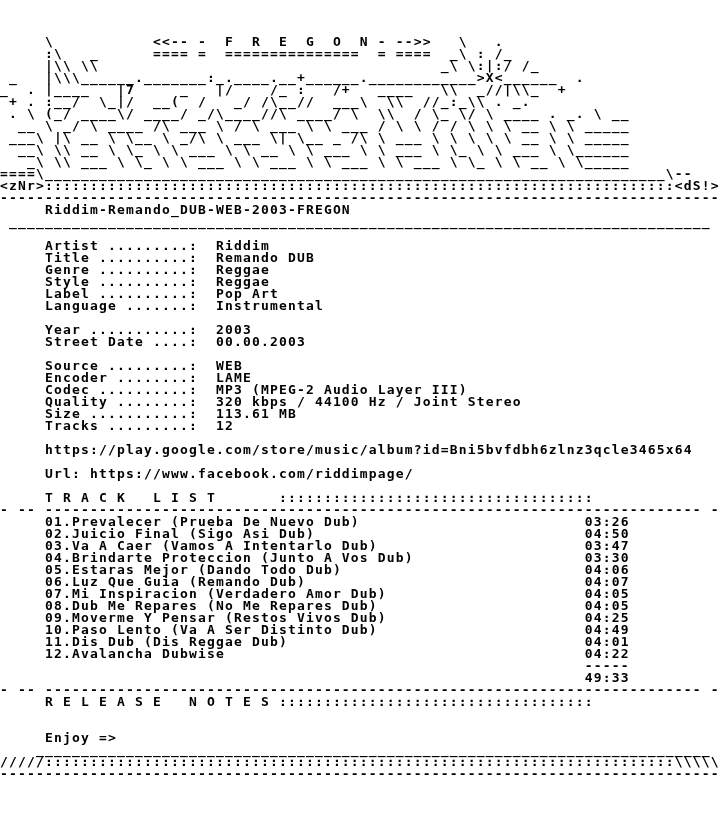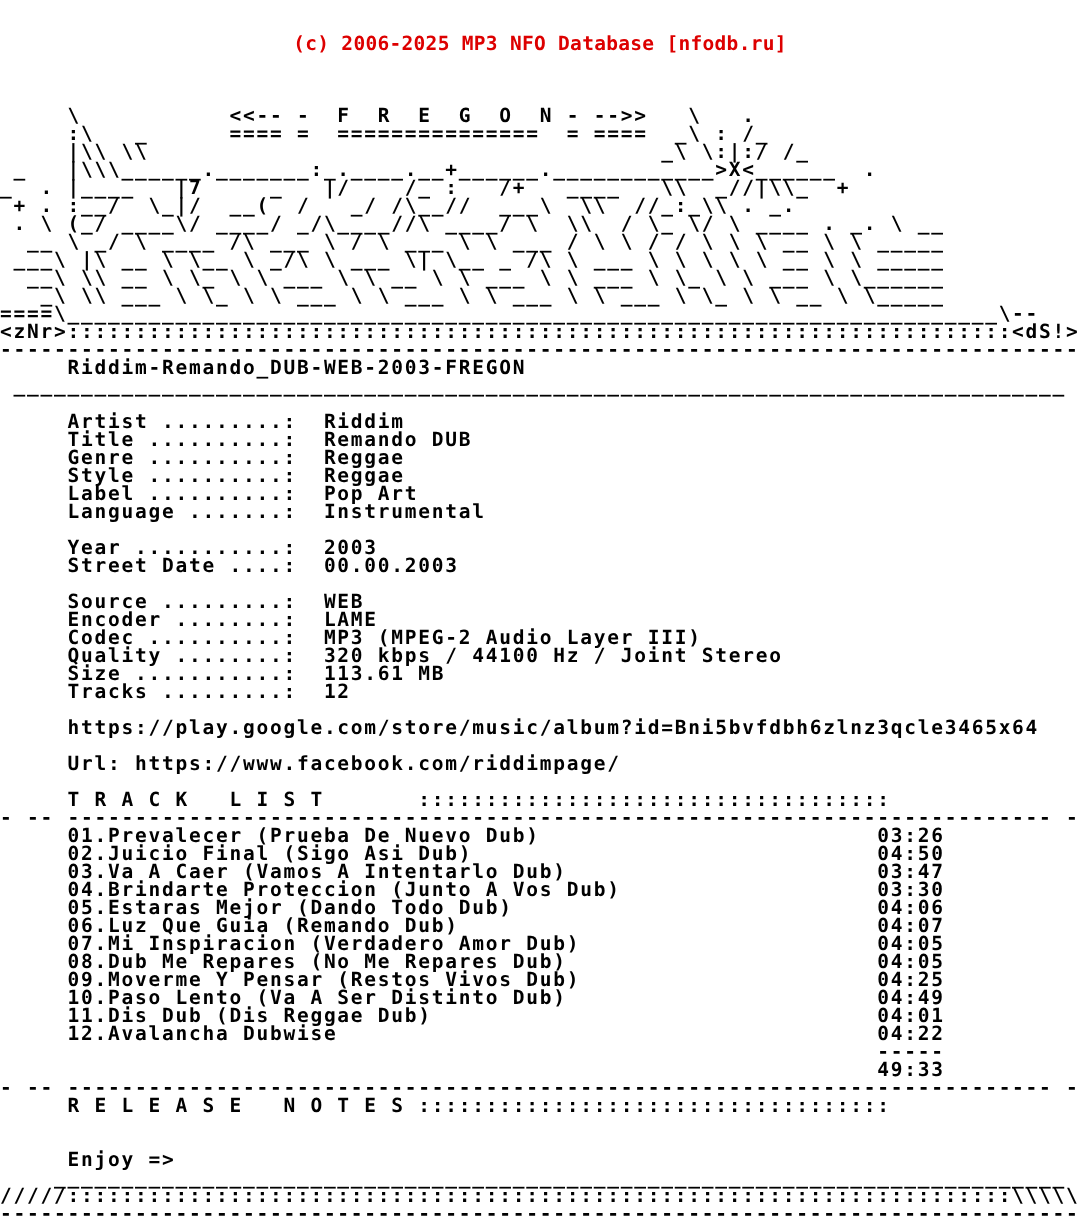--- a/index.html
+++ b/index.html
@@ -18,15 +18,14 @@
   .hdr{
     text-align:center;
     letter-spacing:0.2px;
     font-size:13px;
   }
 </style>
 </head>
 <body>
 
 <div id="doc">
-  <div class="ln hdr" id="copyright" style="color: rgb(221, 0, 0);">(c) 2006-2025 MP3 NFO Database [nfodb.ru]</div>
   <div id="nfo-lines"><div class="ln"></div><div class="ln">     \           &lt;&lt;-- -  F  R  E  G  O  N - --&gt;&gt;   \   .</div><div class="ln">     :\   _      ==== =  ===============  = ====  _\ : /_</div><div class="ln">     |\\ \\                                      _\ \:|:/ /_</div><div class="ln"> _   |\\\______._______:_.____.__+______.____________&gt;X&lt;______  .</div><div class="ln">_  . |____   |7     _   |/    /_ :   /+   ____   \\  _//|\\_  +</div><div class="ln"> + . :__/  \_|/  __(  /   _/ /\__//  ___\  \\  //_:_\\ . _.</div><div class="ln"> . \ (_/ ____\/ ____/ _/\____//\ ____/ \  \\  / \_ \/ \ ____ . _. \ __</div><div class="ln">  __ \ _/ \ ____ /\ ___ \ / \ ___ \ \ ___ / \ \ / / \ \ \ __ \ \ _____</div><div class="ln"> ___\ |\ __ \ \__ \ _/\ \ ___ \| \__ _ /\ \ ___ \ \ \ \ \ __ \ \ _____</div><div class="ln">  __\ \\ __ \ \_ \ \ ___ \ \ __ \ \ ___ \ \ ___ \ \_ \ \ ___ \ \______</div><div class="ln">   _\ \\ ___ \ \_ \ \ ___ \ \ ___ \ \ ___ \ \ ___ \ \_ \ \ __ \ \_____</div><div class="ln">====\_____________________________________________________________________\--</div><div class="ln">&lt;zNr&gt;::::::::::::::::::::::::::::::::::::::::::::::::::::::::::::::::::::::&lt;dS!&gt;</div><div class="ln">--------------------------------------------------------------------------------</div><div class="ln">     Riddim-Remando_DUB-WEB-2003-FREGON</div><div class="ln"> ______________________________________________________________________________</div><div class="ln"></div><div class="ln">     Artist .........:  Riddim</div><div class="ln">     Title ..........:  Remando DUB</div><div class="ln">     Genre ..........:  Reggae</div><div class="ln">     Style ..........:  Reggae</div><div class="ln">     Label ..........:  Pop Art</div><div class="ln">     Language .......:  Instrumental</div><div class="ln"></div><div class="ln">     Year ...........:  2003</div><div class="ln">     Street Date ....:  00.00.2003</div><div class="ln"></div><div class="ln">     Source .........:  WEB</div><div class="ln">     Encoder ........:  LAME</div><div class="ln">     Codec ..........:  MP3 (MPEG-2 Audio Layer III)</div><div class="ln">     Quality ........:  320 kbps / 44100 Hz / Joint Stereo</div><div class="ln">     Size ...........:  113.61 MB</div><div class="ln">     Tracks .........:  12</div><div class="ln"></div><div class="ln">     https://play.google.com/store/music/album?id=Bni5bvfdbh6zlnz3qcle3465x64</div><div class="ln"></div><div class="ln">     Url: https://www.facebook.com/riddimpage/</div><div class="ln"></div><div class="ln">     T R A C K   L I S T       :::::::::::::::::::::::::::::::::::</div><div class="ln">- -- ------------------------------------------------------------------------- -</div><div class="ln">     01.Prevalecer (Prueba De Nuevo Dub)                         03:26</div><div class="ln">     02.Juicio Final (Sigo Asi Dub)                              04:50</div><div class="ln">     03.Va A Caer (Vamos A Intentarlo Dub)                       03:47</div><div class="ln">     04.Brindarte Proteccion (Junto A Vos Dub)                   03:30</div><div class="ln">     05.Estaras Mejor (Dando Todo Dub)                           04:06</div><div class="ln">     06.Luz Que Guia (Remando Dub)                               04:07</div><div class="ln">     07.Mi Inspiracion (Verdadero Amor Dub)                      04:05</div><div class="ln">     08.Dub Me Repares (No Me Repares Dub)                       04:05</div><div class="ln">     09.Moverme Y Pensar (Restos Vivos Dub)                      04:25</div><div class="ln">     10.Paso Lento (Va A Ser Distinto Dub)                       04:49</div><div class="ln">     11.Dis Dub (Dis Reggae Dub)                                 04:01</div><div class="ln">     12.Avalancha Dubwise                                        04:22</div><div class="ln">                                                                 -----</div><div class="ln">                                                                 49:33</div><div class="ln">- -- ------------------------------------------------------------------------- -</div><div class="ln">     R E L E A S E   N O T E S :::::::::::::::::::::::::::::::::::</div><div class="ln"></div><div class="ln"></div><div class="ln">     Enjoy =&gt;</div><div class="ln">    ___________________________________________________________________________</div><div class="ln">/////::::::::::::::::::::::::::::::::::::::::::::::::::::::::::::::::::::::\\\\\</div><div class="ln">--------------------------------------------------------------------------------</div></div>
 </div>
 
 </body></html>

